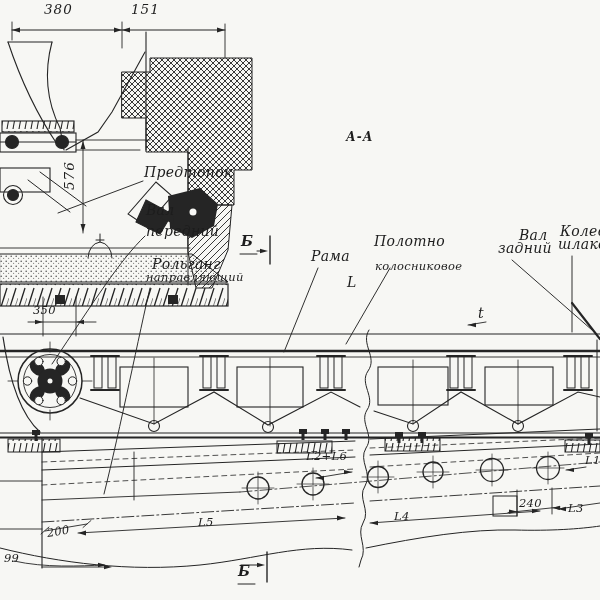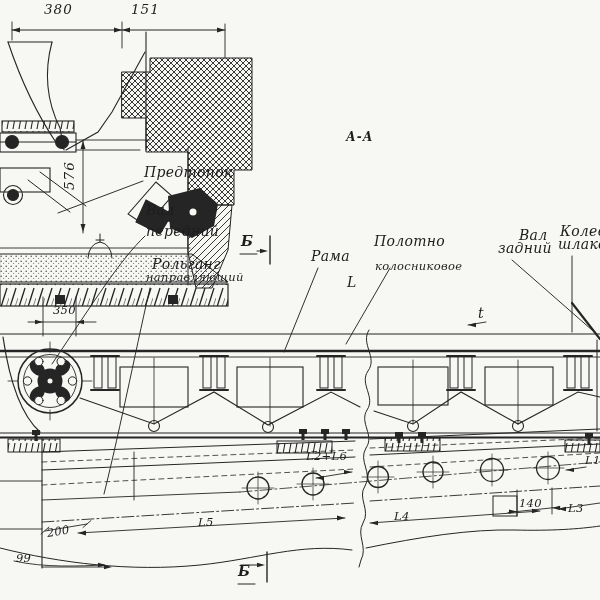--- a/index.html
+++ b/index.html
@@ -348,28 +348,28 @@
 
 <div class="clipR" style="left:558px;top:224px;width:42px;height:30px">
   <span class="lbl" style="left:2px;top:0px">Колесо</span>
   <span class="lbl" style="left:0px;top:13px">шлаковое</span>
 </div>
 
 <span class="lbl marker" style="left:241px;top:234px">Б</span>
 <span class="lbl marker" style="left:238px;top:564px">Б</span>
 
 <span class="lbl dim rot90" style="left:62px;top:190px">576</span>
-<span class="lbl small" style="left:53px;top:304px">350</span>
+<span class="lbl small" style="left:33px;top:304px">350</span>
 
 <span class="lbl" style="left:347px;top:275px">L</span>
 <span class="lbl" style="left:478px;top:306px">t</span>
 
 <span class="lbl small" style="left:585px;top:454px">L1</span>
 <span class="lbl small" style="left:306px;top:450px">L2+L6</span>
 <span class="lbl small" style="left:198px;top:516px">L5</span>
 <span class="lbl small" style="left:394px;top:510px">L4</span>
 <span class="lbl small" style="left:568px;top:502px">L3</span>
-<span class="lbl small" style="left:519px;top:497px">140</span>
+<span class="lbl small" style="left:519px;top:497px">240</span>
 
 <span class="lbl small rot200" style="left:46px;top:527px">200</span>
-<span class="lbl small" style="left:16px;top:552px">99</span>
+<span class="lbl small" style="left:4px;top:552px">99</span>
 
 </div>
 
 </body></html>

